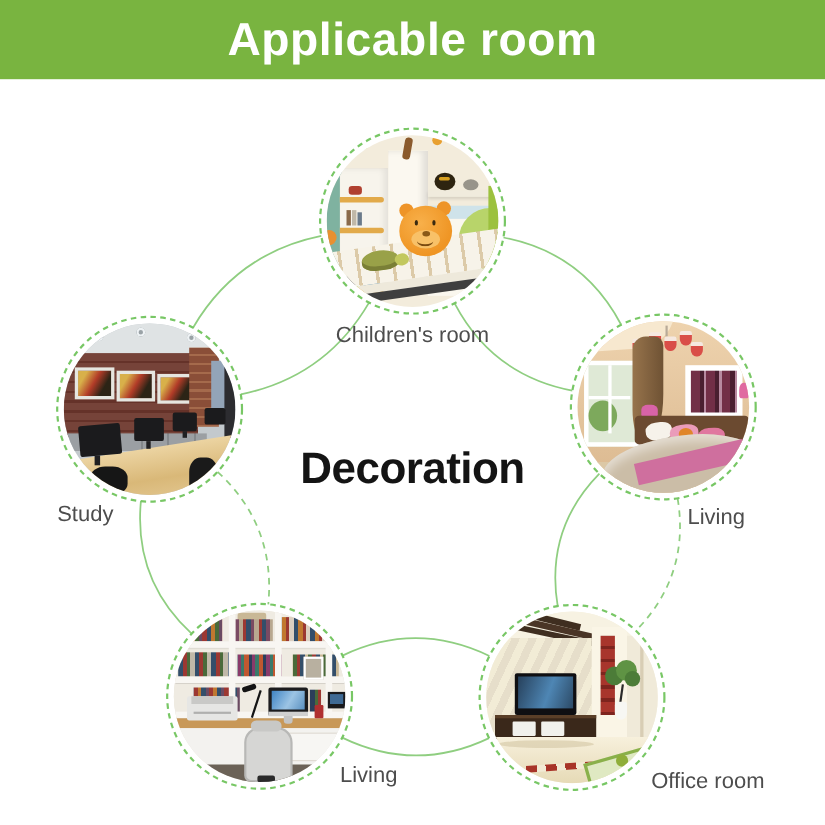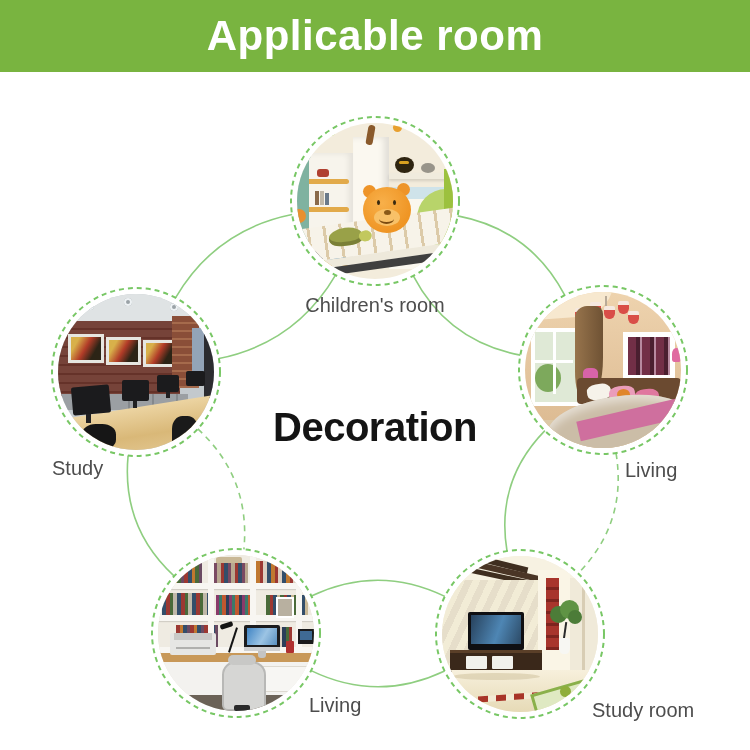--- a/index.html
+++ b/index.html
@@ -228,16 +228,16 @@
     <div class="a" style="left:10px;top:117px;width:88px;height:7px;background:#d9cdae;border-radius:50%;opacity:.75;"></div>
     <div class="a" style="left:36px;top:138px;width:70px;height:6px;background:repeating-linear-gradient(90deg,#a83428 0 10px,#f2ead4 10px 18px);transform:rotate(-4deg);"></div>
     <div class="a" style="left:92px;top:126px;width:80px;height:34px;background:#dfe9c2;border:3px solid #8ab04a;transform:rotate(-16deg);"></div>
     <div class="a" style="left:118px;top:130px;width:11px;height:11px;border-radius:50%;background:#8fae3a;"></div>
   </div>
 
   <div class="label" style="left: 375px; top: 294px; transform: translateX(-50%); color: rgb(77, 77, 77);">Children's room</div>
   <div class="label" style="left: 625px; top: 459px; color: rgb(77, 77, 77);">Living</div>
   <div class="label" style="left: 52px; top: 457px; color: rgb(77, 77, 77);">Study</div>
   <div class="label" style="left: 309px; top: 694px; color: rgb(77, 77, 77);">Living</div>
-  <div class="label" style="left: 592px; top: 699px; color: rgb(77, 77, 77);">Study room</div>
+  <div class="label" style="left: 592px; top: 699px; color: rgb(77, 77, 77);">Office room</div>
 
   <div class="center-title" style="color: rgb(20, 20, 20);">Decoration</div>
 </div>
 
 </body></html>

